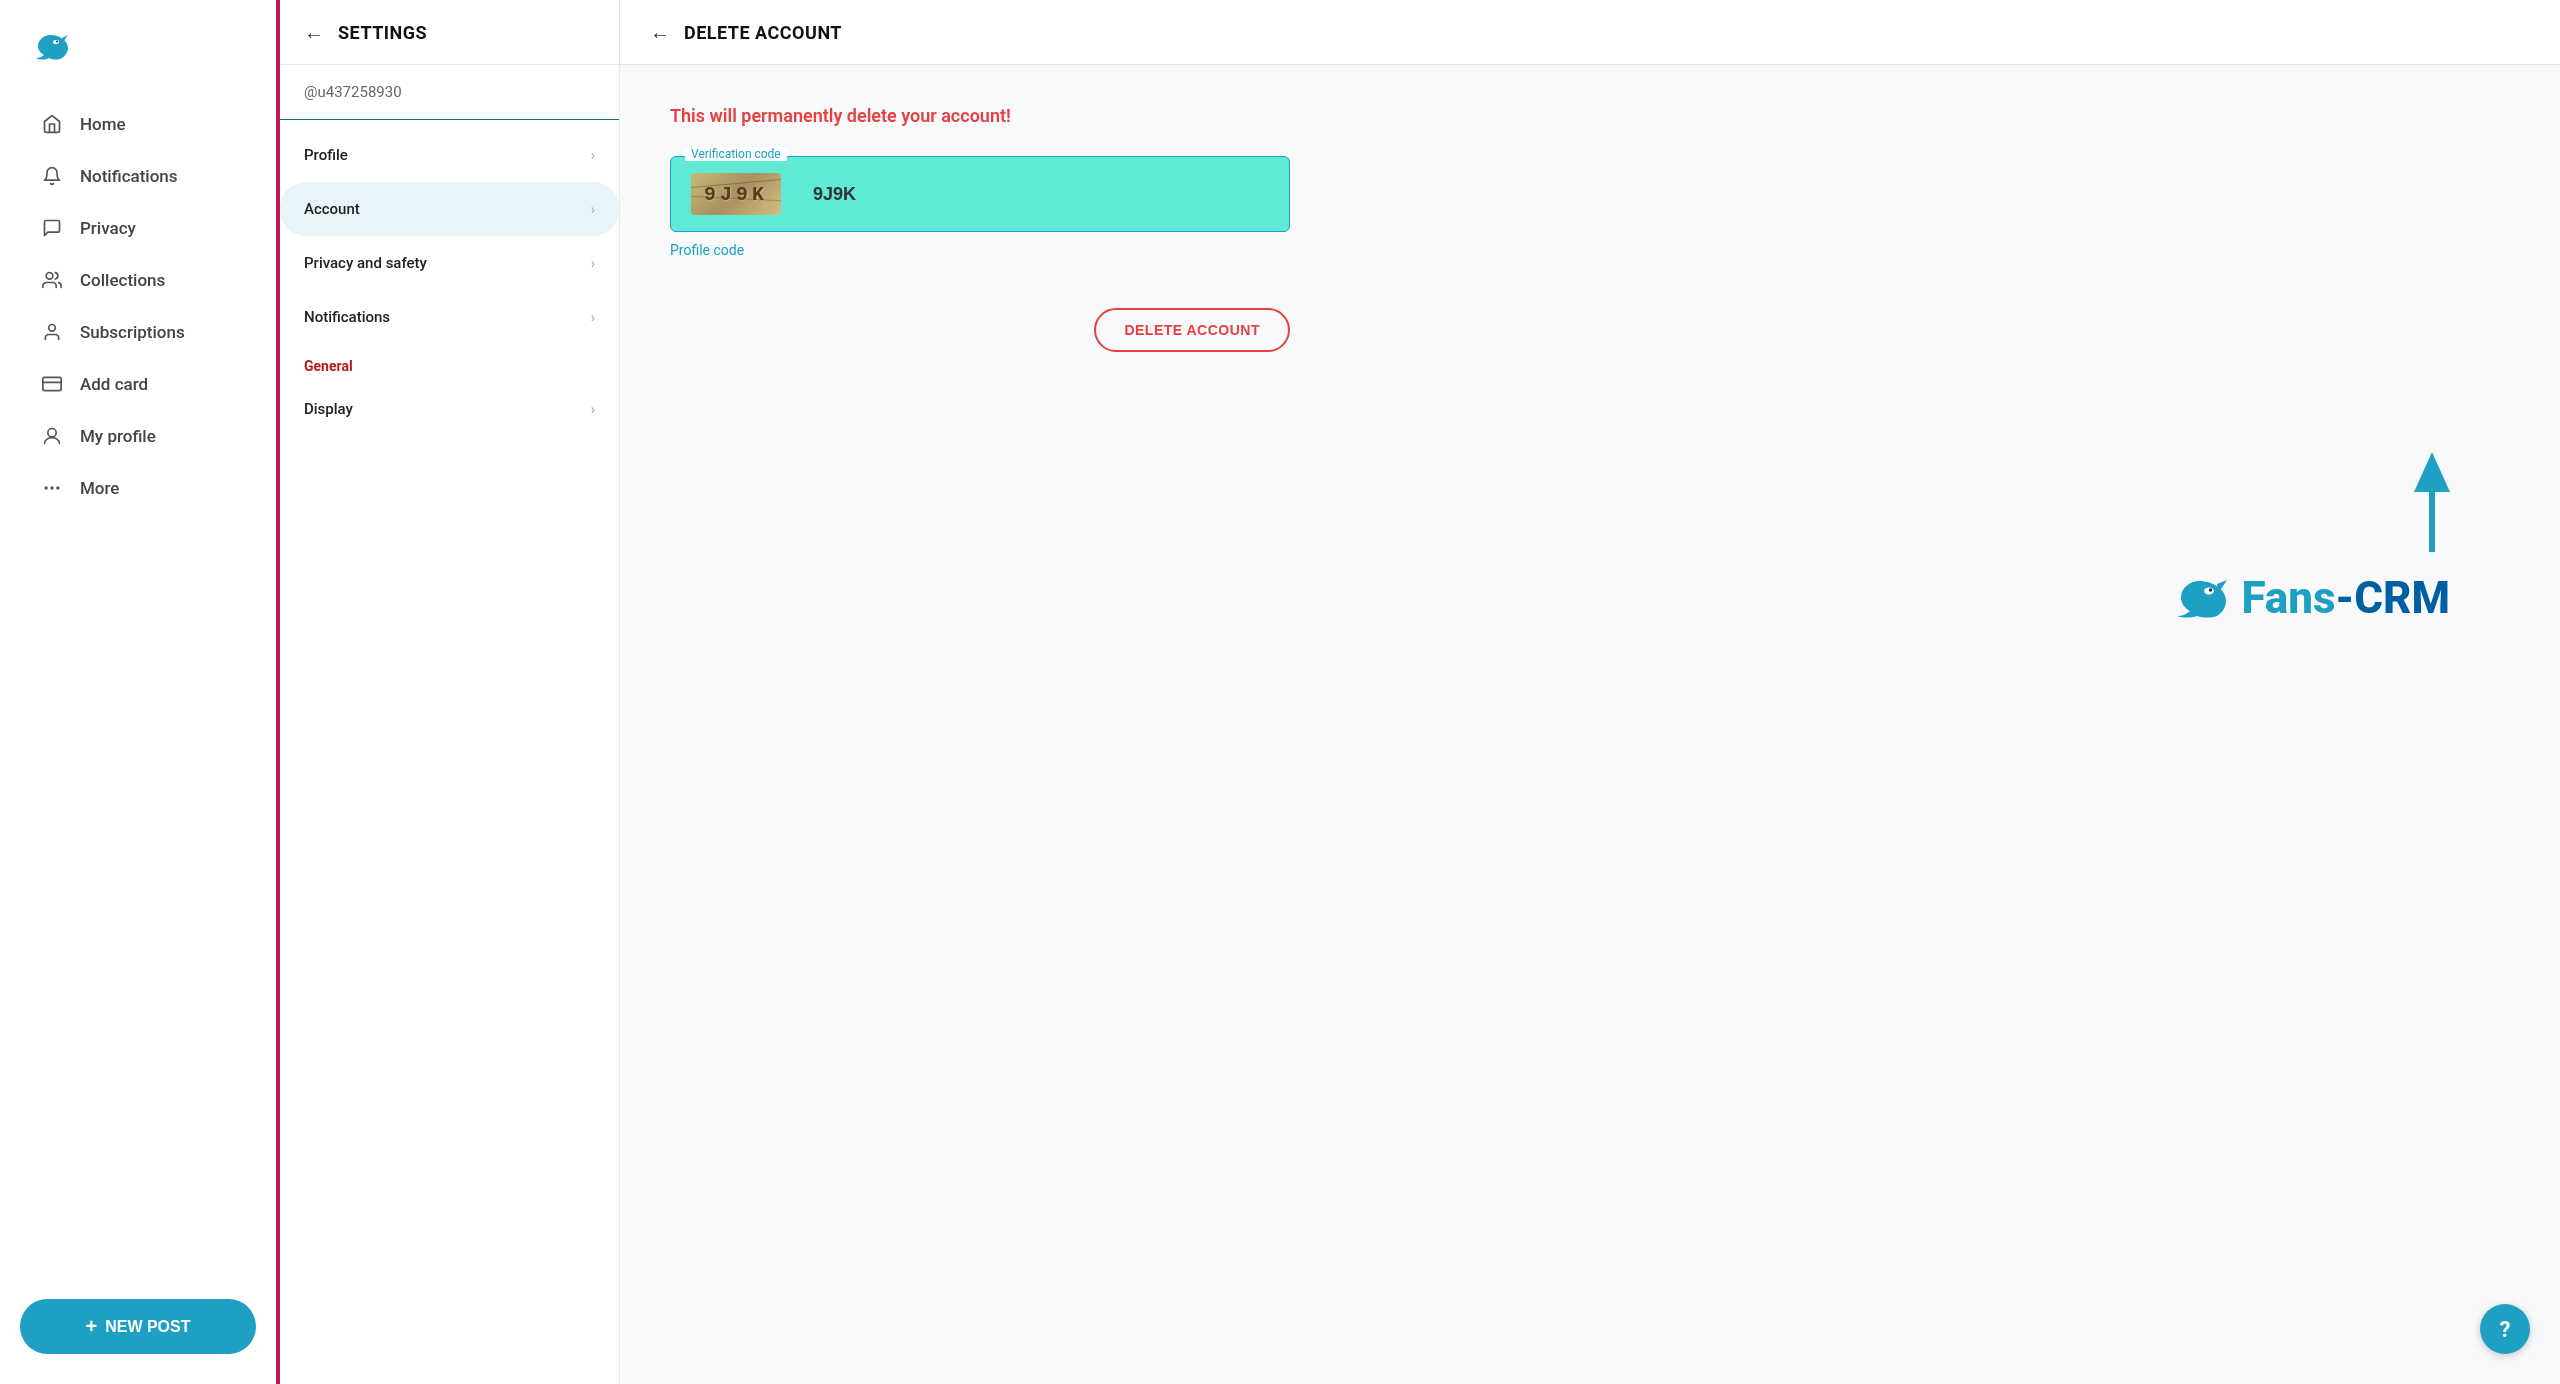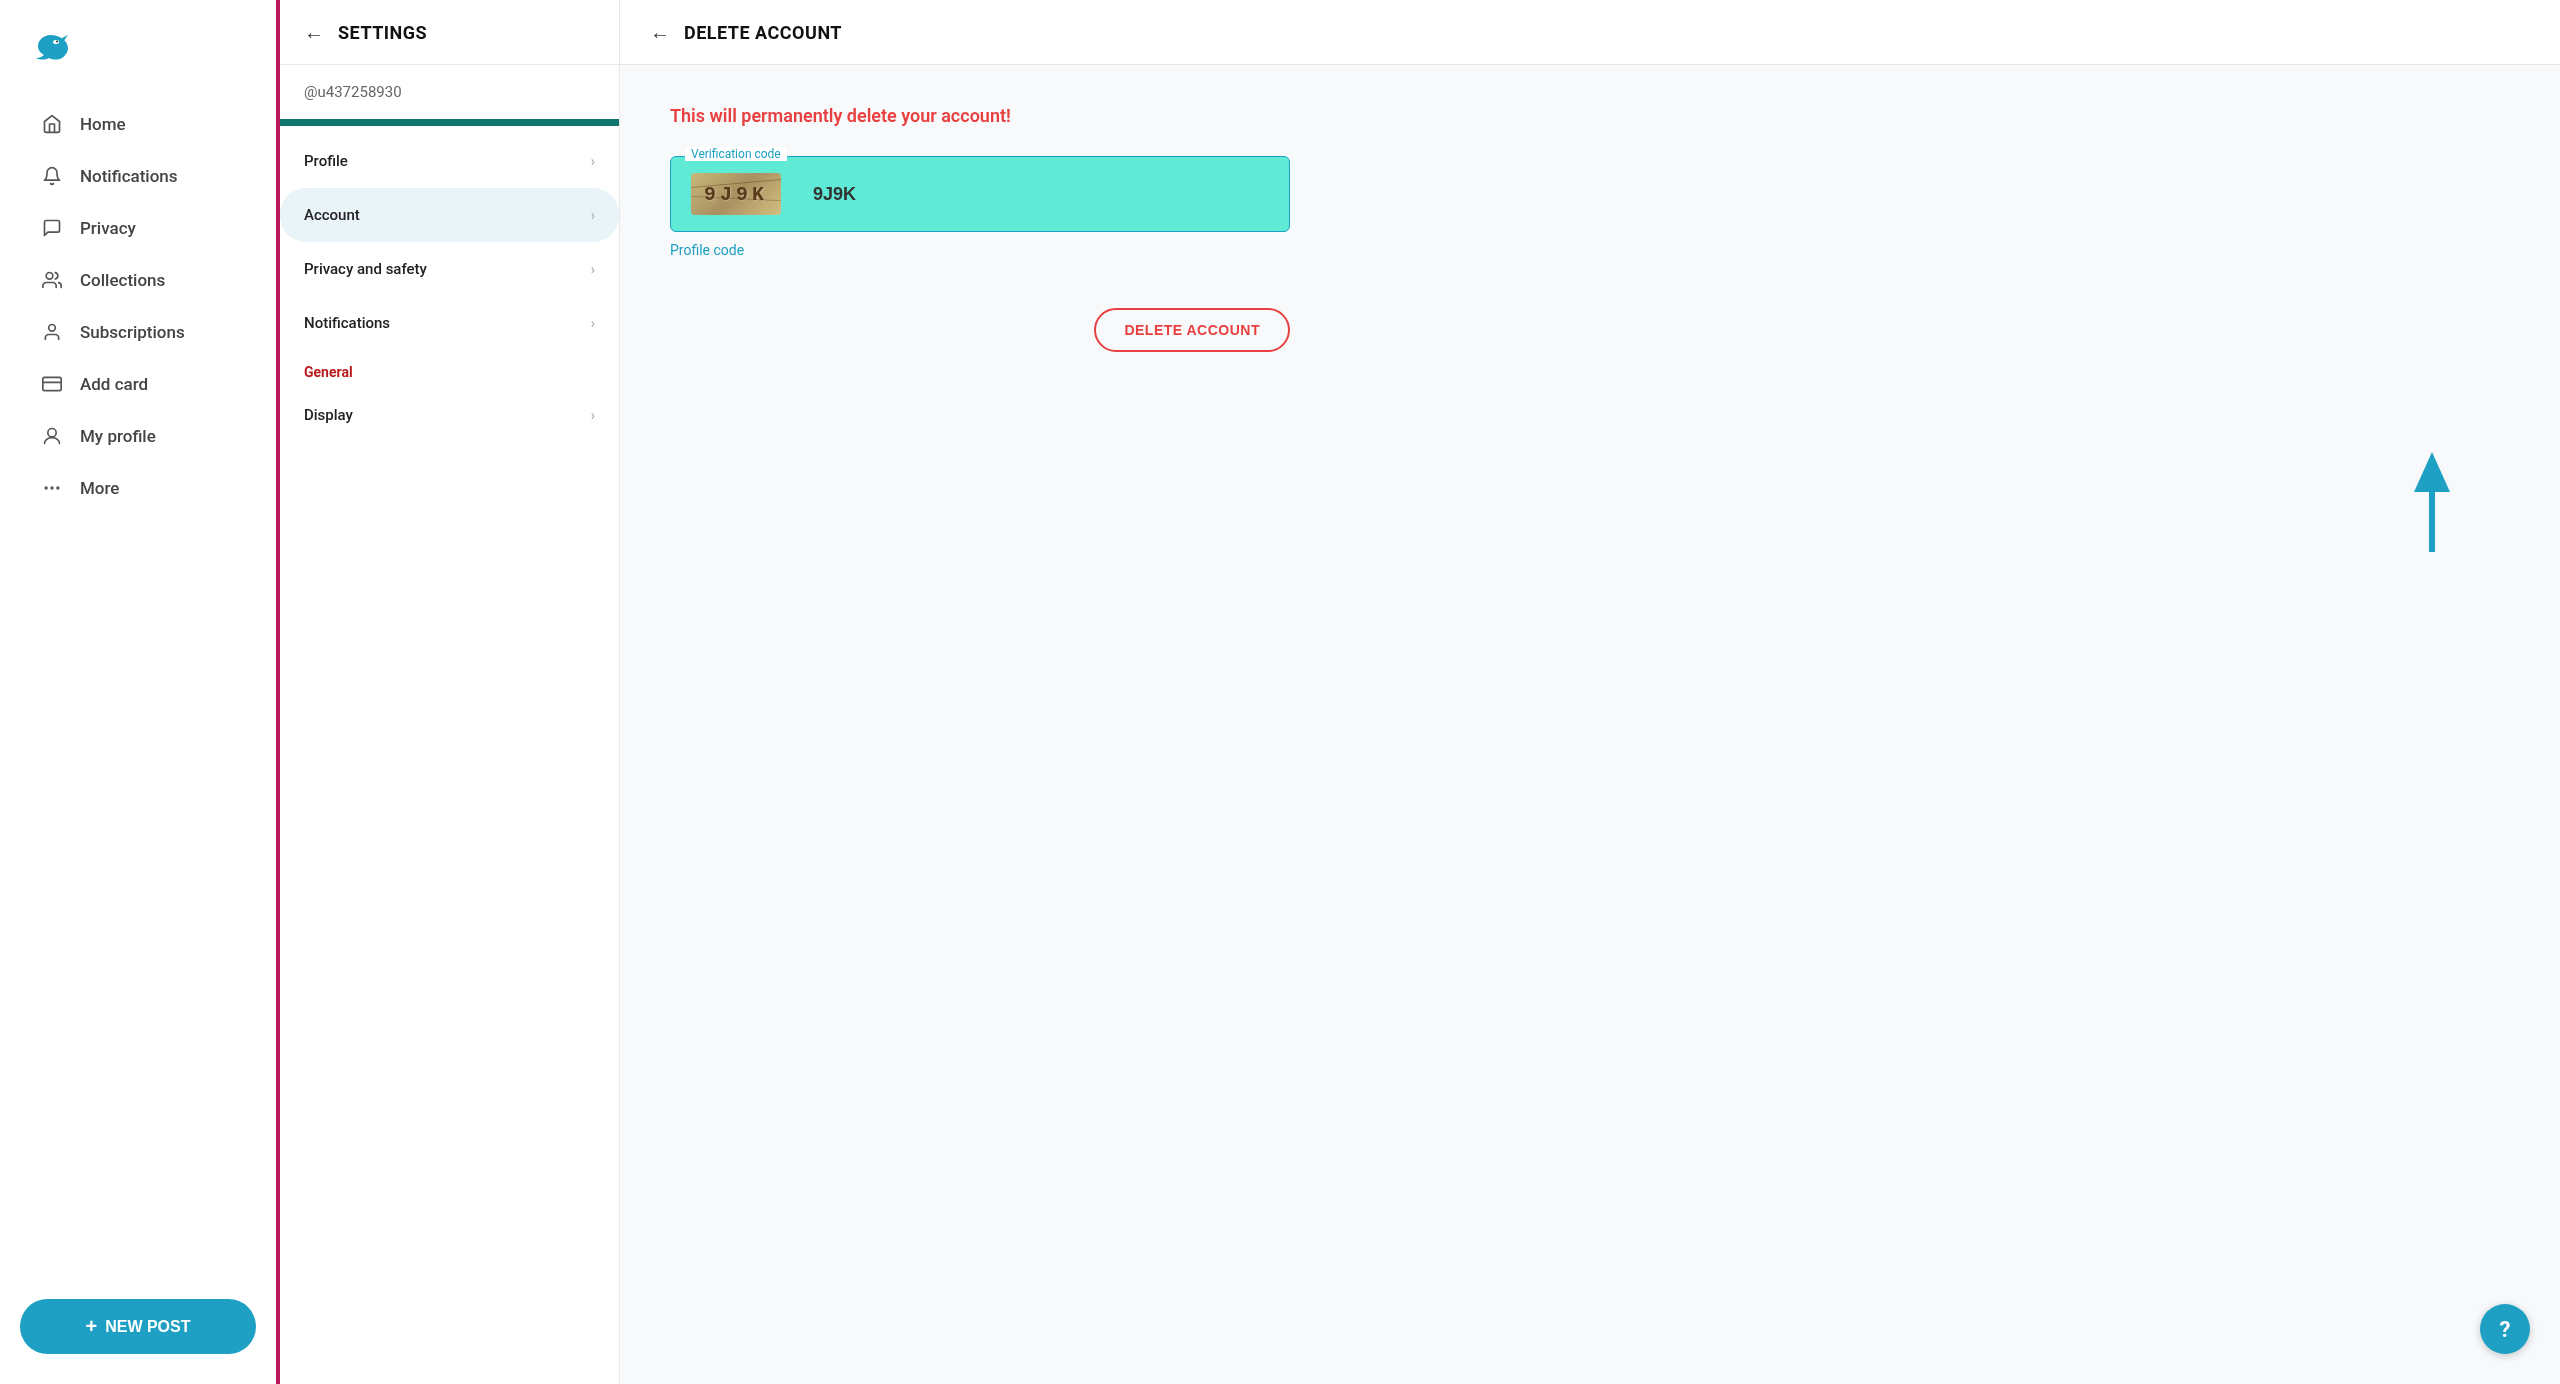--- a/index.html
+++ b/index.html
@@ -96,21 +96,21 @@
     .panel-title {
       font-size: 18px;
       font-weight: 700;
       color: #111;
       letter-spacing: 0.5px;
     }
     .user-handle {
       padding: 18px 24px;
       font-size: 15px;
       color: #666;
-      border-bottom: 7px solid #0f766e;
+      border-bottom: 1px solid #0f766e;
     }
     .settings-menu {
       display: flex;
       flex-direction: column;
       padding: 8px 0;
     }
     .settings-item {
       display: flex;
       align-items: center;
       justify-content: space-between;
@@ -464,19 +464,32 @@
 
     <div style="margin-top: 20px; display: flex; justify-content: flex-end; max-width: 620px;">
       <button class="delete-btn">DELETE ACCOUNT</button>
     </div>
 
     <div class="branding-area" style="margin-top: 60px; align-items: flex-end; padding-right: 60px;">
       <div style="display:flex;flex-direction:column;align-items:center;">
         <div class="arrow-up"></div>
         <div class="arrow-shaft"></div>
       </div>
+      <div class="fans-crm-logo">
+        <span style="color:#1da0c3;">
+          <svg width="60" height="45" viewBox="0 0 60 45" fill="none">
+            <path d="M30 7 C21 7 12 14 12 23 C12 29 15 34 21 37 C18 40 13 42 8 42 C14 44 22 44 28 42 C34 44 42 44 48 42 C53 39 57 33 57 27 C57 16 45 7 30 7 Z" fill="#1da0c3"></path>
+            <ellipse cx="40" cy="17" rx="5" ry="3.5" fill="white"></ellipse>
+            <circle cx="41.5" cy="16" r="1.8" fill="#333"></circle>
+            <path d="M48 10 L58 6 L50 18 Z" fill="#1da0c3"></path>
+          </svg>
+        </span>
+        <span>
+          <span class="fans-text" style="font-size:44px;font-weight:800;">Fans</span><span style="color:#005fa3;font-size:44px;font-weight:800;">-</span><span class="crm-text" style="font-size:44px;font-weight:800;">CRM</span>
+        </span>
+      </div>
     </div>
   </div>
 </div>
 
 <div class="help-btn">
   <span>?</span>
 </div>
 
 </body></html>

